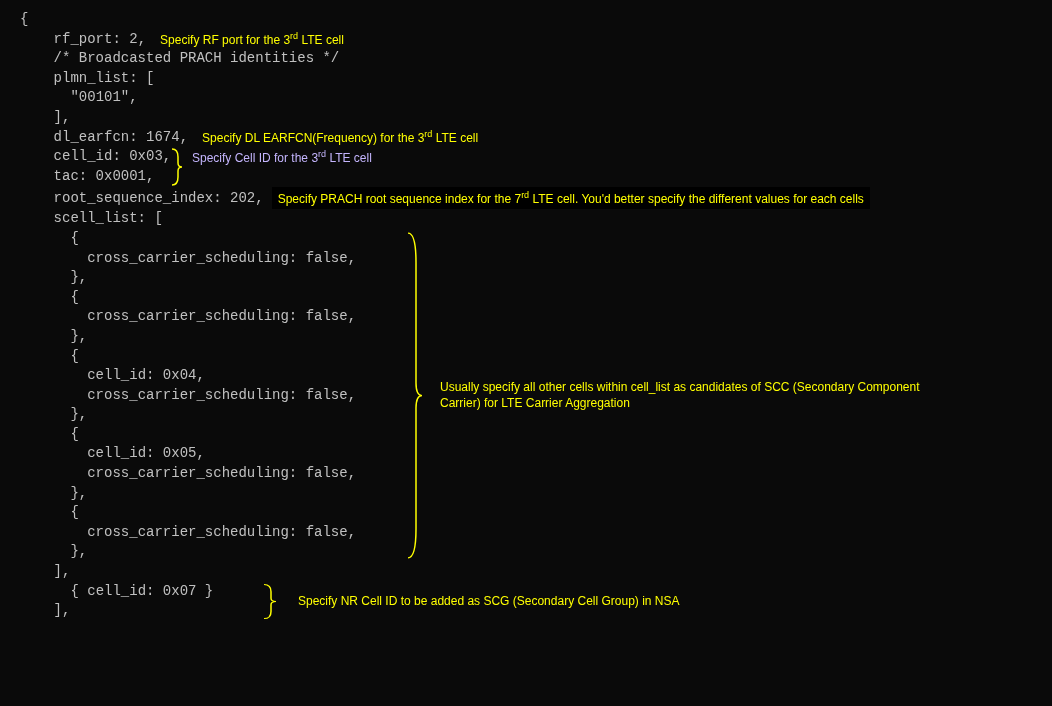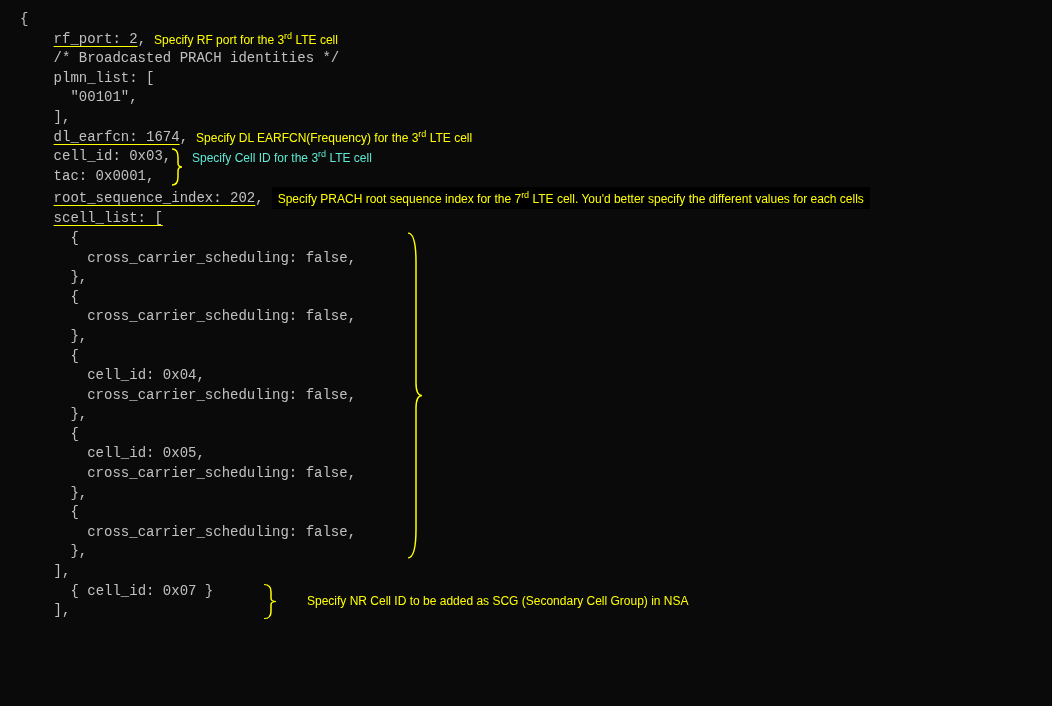--- a/index.html
+++ b/index.html
@@ -11,32 +11,31 @@
     line-height: 1.4;
     color: #c0c0c0;
     width: 1052px;
     box-sizing: border-box;
   }
   .line {
     white-space: pre;
     position: relative;
   }
   .underline {
-    text-decoration: underline;
     text-decoration-color: #ffff00;
     text-underline-offset: 3px;
   }
   .annotation {
     color: #ffff00;
     font-family: Arial, sans-serif;
     font-size: 12px;
     white-space: normal;
     display: inline-block;
     vertical-align: middle;
-    margin-left: 8px;
+    margin-left: 14px;
   }
   .annotation-block {
     background: #000;
     color: #ffff00;
     font-family: Arial, sans-serif;
     font-size: 12px;
     padding: 2px 6px;
     display: inline-block;
     vertical-align: middle;
     margin-left: 8px;
@@ -77,42 +76,42 @@
   .small-brace {
     position: absolute;
     left: 244px;
     top: 0;
     bottom: 0;
     width: 12px;
   }
   .small-brace svg { width:100%; height:100%; }
   .small-brace-text {
     position: absolute;
-    left: 287px;
+    left: 278px;
     top: 50%;
     transform: translateY(-50%);
     color: #ffff00;
     font-family: Arial, sans-serif;
     font-size: 12px;
     white-space: normal;
   }
   .cell-id-brace {
     position: absolute;
     left: 152px;
     top: 0;
     bottom: 0;
     width: 10px;
   }
   .cell-id-container { position: relative; }
   .cell-id-text {
     position: absolute;
     left: 172px;
     top: 50%;
     transform: translateY(-50%);
-    color: #5eead4;
+    color: #c4b5fd;
     font-family: Arial, sans-serif;
     font-size: 12px;
     white-space: normal;
   }
 </style>
 </head>
 <body>
 
 <div class="line">{</div>
 
@@ -158,20 +157,21 @@
   <div class="line">      <span>},</span></div>
   <div class="line">      <span>{</span></div>
   <div class="line">        <span>cross_carrier_scheduling: false,</span></div>
   <div class="line">      <span>},</span></div>
 
   <div class="big-brace">
     <svg viewBox="0 0 14 400" preserveAspectRatio="none">
       <path d="M0 5 Q8 5 8 40 L8 185 Q8 200 14 200 Q8 200 8 215 L8 360 Q8 395 0 395" fill="none" stroke="#ffff00" stroke-width="1.5"></path>
     </svg>
   </div>
+  <div class="big-brace-text">Usually specify all other cells within cell_list as candidates of SCC (Secondary Component Carrier) for LTE Carrier Aggregation</div>
 </div>
 
 <div class="line">    <span>],</span></div>
 
 <div class="en-dc-container">
   <div class="line">      <span>{ cell_id: 0x07 }</span></div>
   <div class="line">    <span>],</span></div>
 
   <div class="small-brace">
     <svg viewBox="0 0 12 60" preserveAspectRatio="none">

